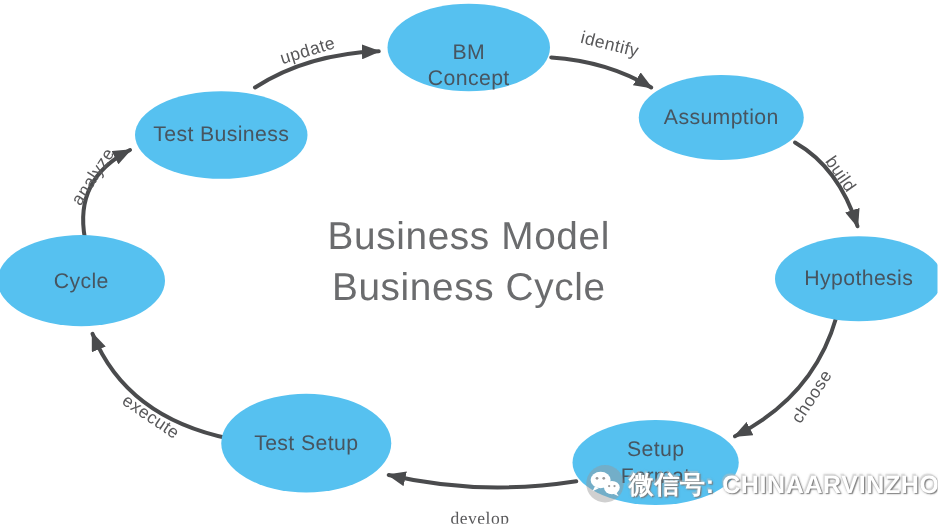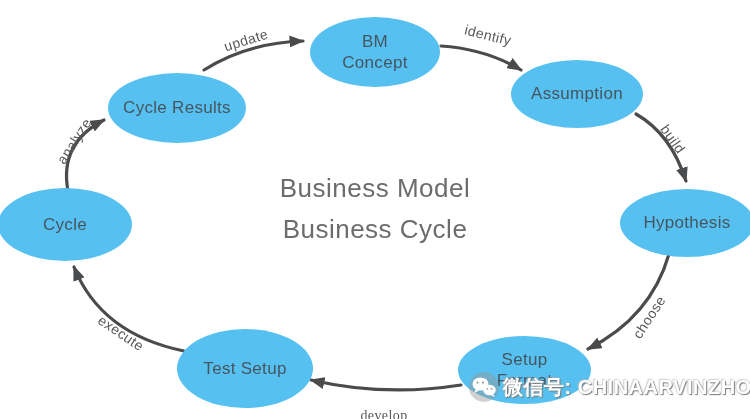--- a/index.html
+++ b/index.html
@@ -10,33 +10,33 @@
   }
   
   .node{
     position:absolute;border-radius:50%;
     background:#56C1F0;
     display:flex;align-items:center;justify-content:center;
     text-align:center;
     color:#475560;font-size:17px;letter-spacing:.3px;line-height:1.25;
   }
   .node .lbl{display:block;}
-  .n-bm{left:310px;top:17px;width:130px;height:70px;}
+  .n-bm{left:310px;top:3px;width:130px;height:70px;align-items:flex-end;}
   .n-bm .lbl{max-width:78px;}
   .n-assumption{left:511px;top:60px;width:132px;height:68px;}
   .n-hypothesis{left:620px;top:189px;width:134px;height:68px;}
   .n-format{left:458px;top:336px;width:133px;height:68px;}
   .n-format .lbl{max-width:70px;}
-  .n-setup{left:177px;top:329px;width:136px;height:79px;}
+  .n-setup{left:177px;top:315px;width:136px;height:79px;}
   .n-test{left:-2px;top:188px;width:134px;height:73px;}
   .n-results{left:108px;top:73px;width:138px;height:70px;}
   
   .title{
     position:absolute;left:225px;top:168px;width:300px;
-    text-align:center;color:#6B6C6E;font-size:26px;line-height:41px;
+    text-align:center;color:#6B6C6E;font-size:31px;line-height:41px;
     letter-spacing:.5px;
   }
   
   svg.arrows{position:absolute;left:0;top:0;width:750px;height:419px;}
   
   .elabel{
     position:absolute;color:#58585A;font-size:14px;letter-spacing:.4px;
     transform:translate(-50%,-50%);white-space:nowrap;
   }
   .el-update{left:246px;top:40px;transform:translate(-50%,-50%) rotate(-17deg);}
@@ -104,21 +104,21 @@
   <div class="node n-format">
     <span class="lbl">Setup Format</span>
   </div>
   <div class="node n-setup">
     <span class="lbl">Test Setup</span>
   </div>
   <div class="node n-test">
     <span class="lbl">Cycle</span>
   </div>
   <div class="node n-results">
-    <span class="lbl">Cycle Results</span>
+    <span class="lbl">Test Business</span>
   </div>
 
   <div class="title">
     <div>Business Model</div>
     <div>Business Cycle</div>
   </div>
 
   <div class="wm1">
     <span style="display:inline-block;width:32px;height:32px;">
       <svg viewBox="0 0 32 32" width="32" height="32" xmlns="http://www.w3.org/2000/svg">

